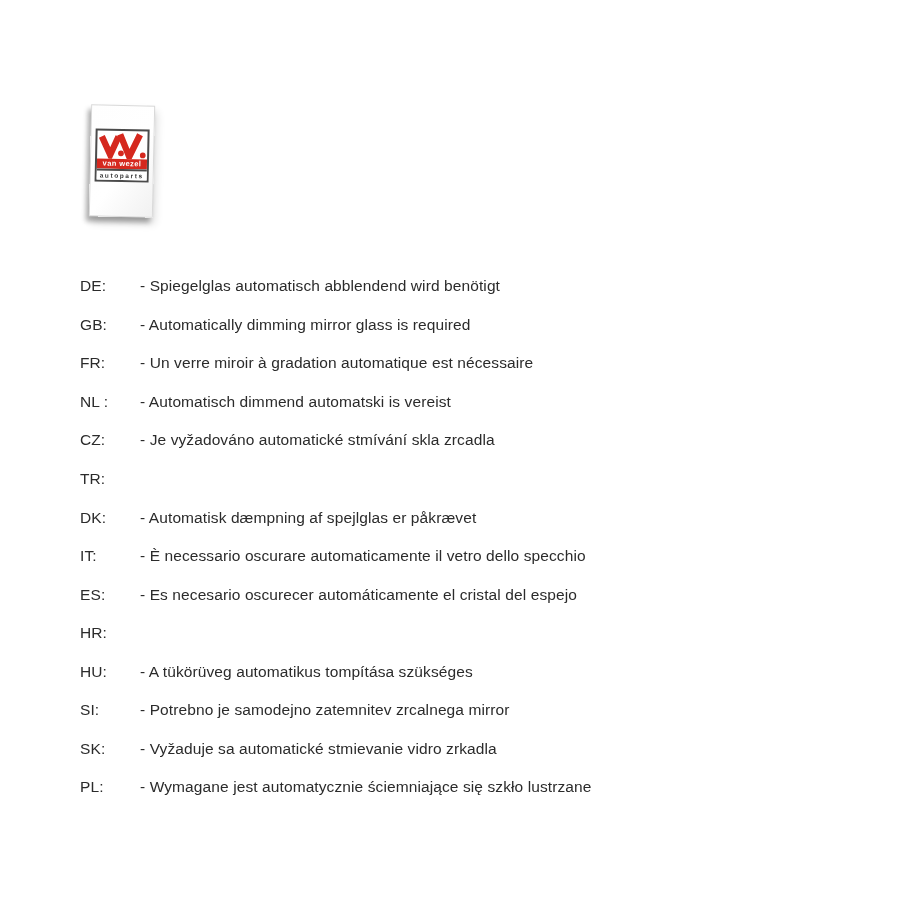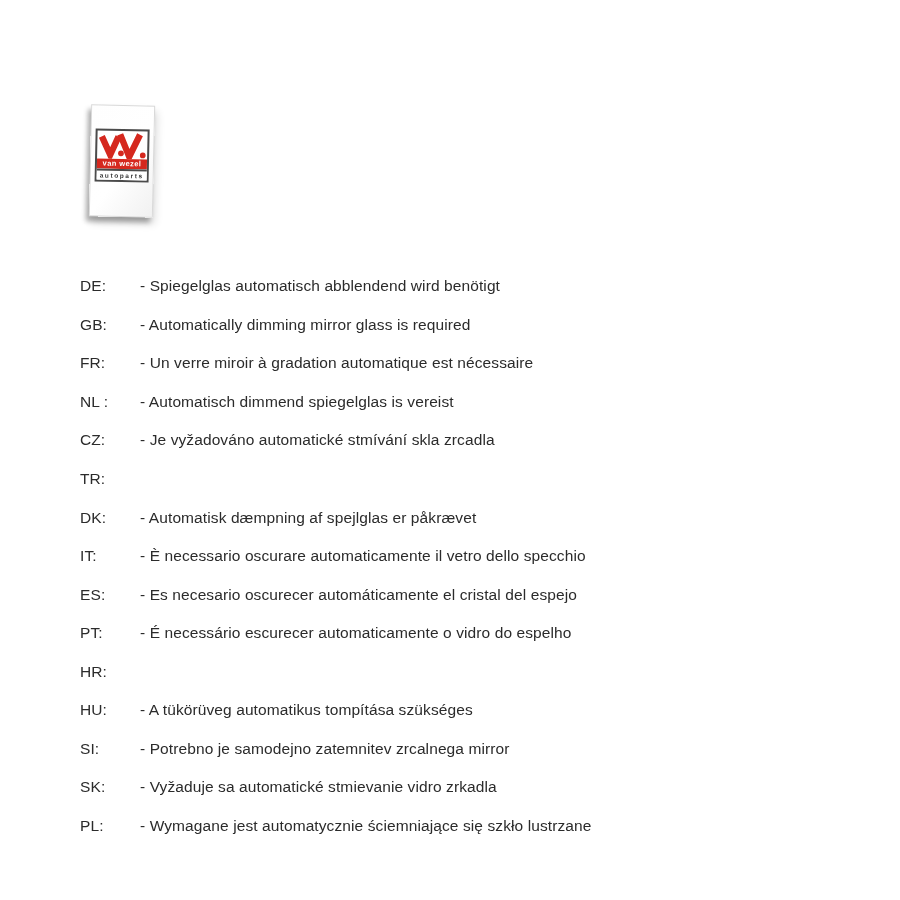--- a/index.html
+++ b/index.html
@@ -111,21 +111,21 @@
     <span class="lang-text">- Automatically dimming mirror glass is required</span>
   </div>
 
   <div class="translation-row">
     <span class="lang-code">FR:</span>
     <span class="lang-text">- Un verre miroir à gradation automatique est nécessaire</span>
   </div>
 
   <div class="translation-row">
     <span class="lang-code">NL :</span>
-    <span class="lang-text">- Automatisch dimmend spiegelglas is vereist</span>
+    <span class="lang-text">- Automatisch dimmend automatski is vereist</span>
   </div>
 
   <div class="translation-row">
     <span class="lang-code">CZ:</span>
     <span class="lang-text">- Je vyžadováno automatické stmívání skla zrcadla</span>
   </div>
 
   <div class="translation-row">
     <span class="lang-code">TR:</span>
   </div>
@@ -138,24 +138,20 @@
   <div class="translation-row">
     <span class="lang-code">IT:</span>
     <span class="lang-text">- È necessario oscurare automaticamente il vetro dello specchio</span>
   </div>
 
   <div class="translation-row">
     <span class="lang-code">ES:</span>
     <span class="lang-text">- Es necesario oscurecer automáticamente el cristal del espejo</span>
   </div>
 
-  <div class="translation-row">
-    <span class="lang-code">PT:</span>
-    <span class="lang-text">- É necessário escurecer automaticamente o vidro do espelho</span>
-  </div>
 
   <div class="translation-row">
     <span class="lang-code">HR:</span>
   </div>
 
   <div class="translation-row">
     <span class="lang-code">HU:</span>
     <span class="lang-text">- A tükörüveg automatikus tompítása szükséges</span>
   </div>
 

